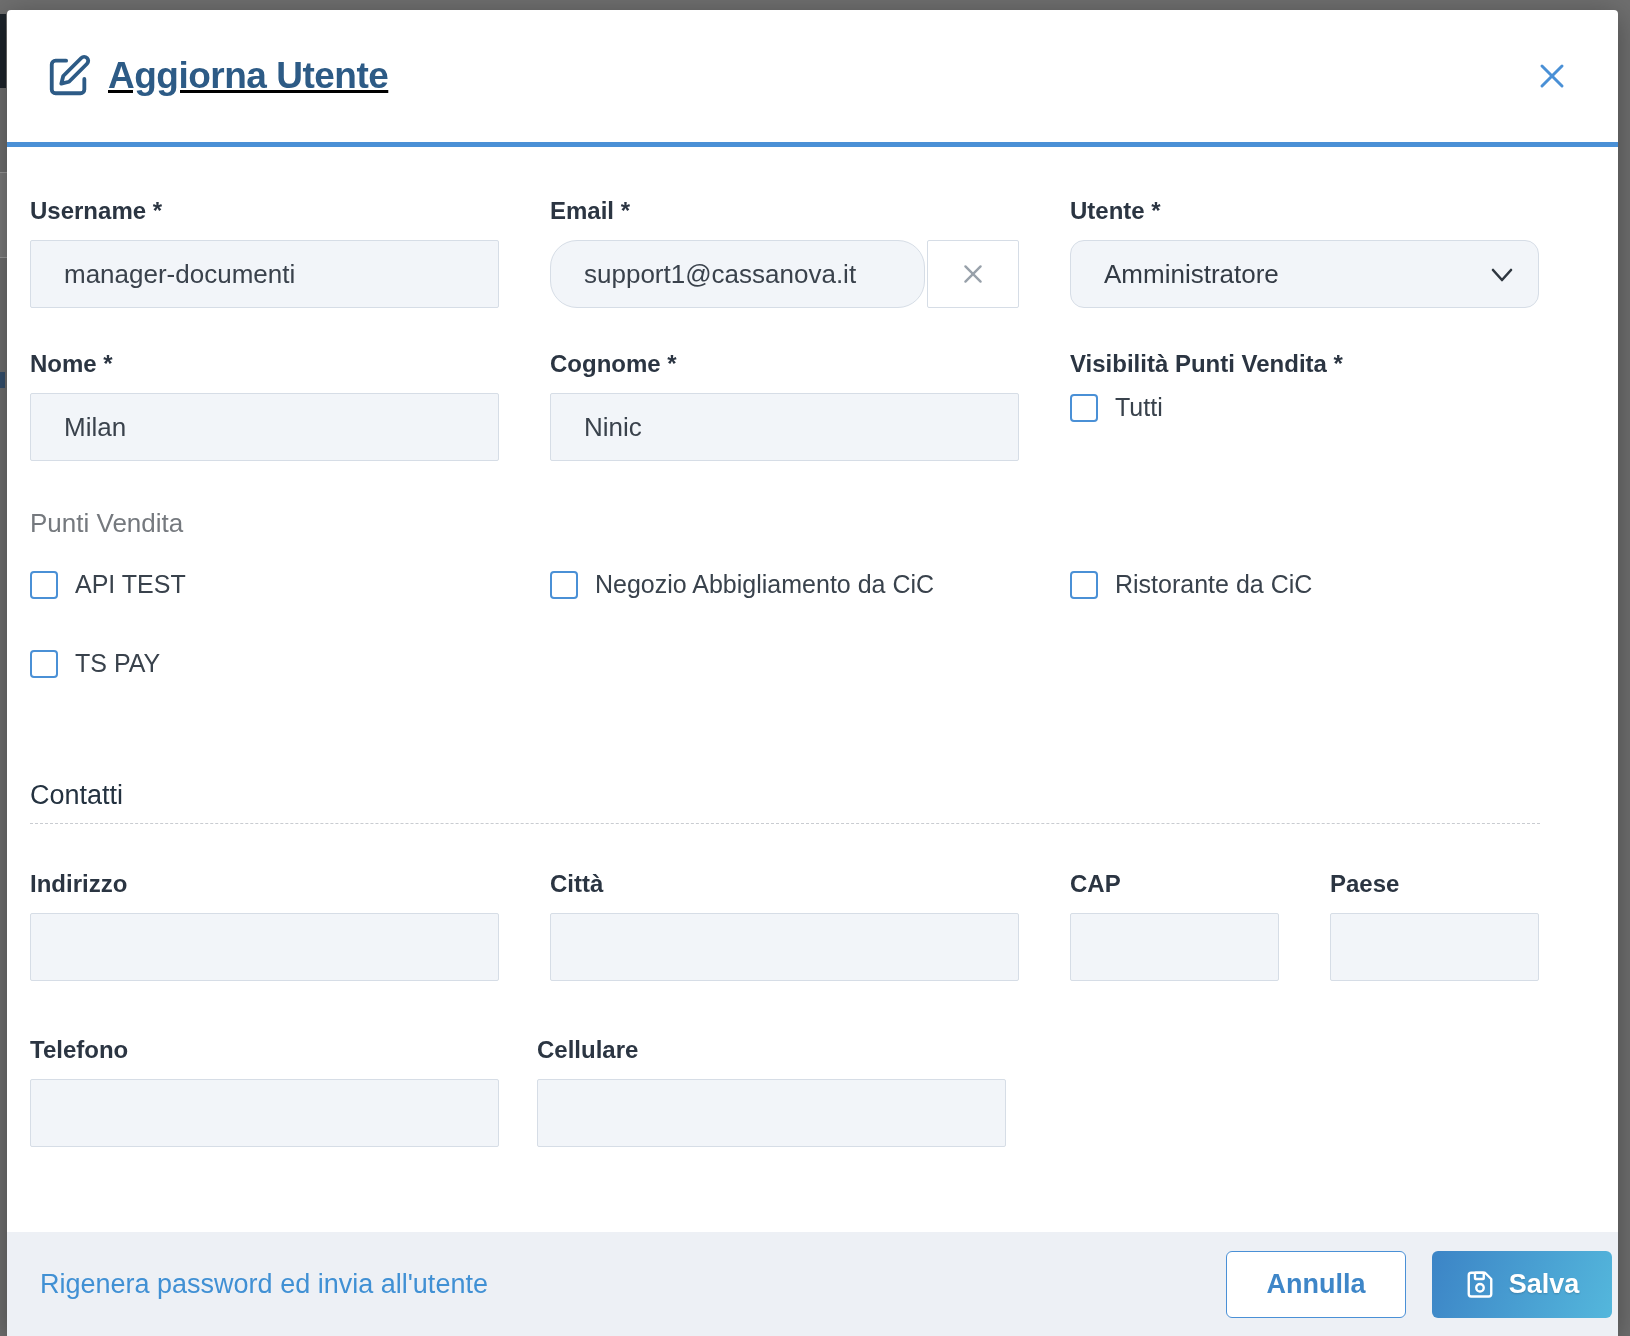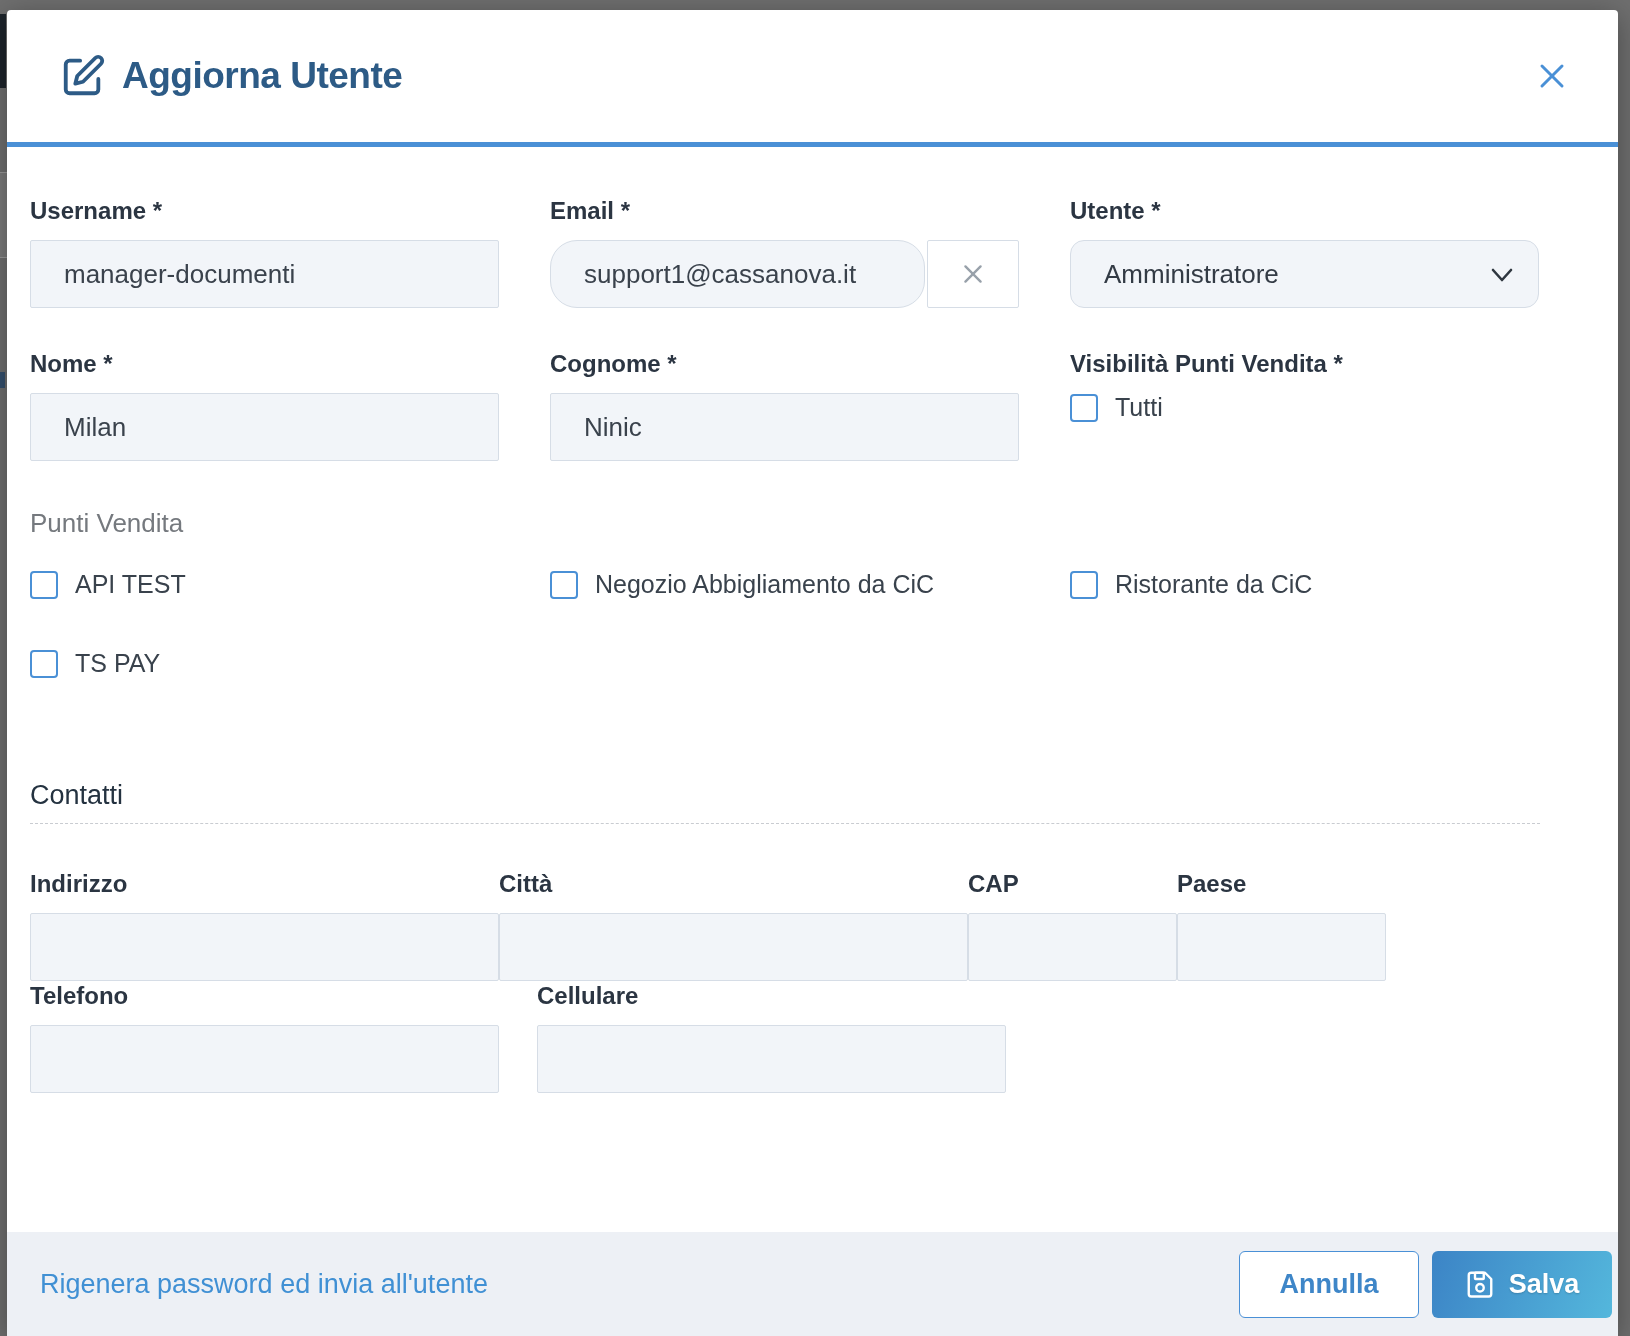--- a/index.html
+++ b/index.html
@@ -9,22 +9,22 @@
   
   .backdrop { position:absolute; inset:0; background:#6f6f6f; }
   .bg-glyph { position:absolute; left:0; top:14px; width:6px; height:74px; background:#1d242b; }
   .bg-dot   { position:absolute; left:0; top:372px; width:5px; height:16px; background:#35506e; }
   .bg-box   { position:absolute; left:0; top:172px; width:7px; height:86px; border-top:1px solid #9a9a9a; border-bottom:1px solid #9a9a9a; background:#7b7b7b; }
 
   .modal { position:absolute; left:7px; top:10px; width:1611px; height:1326px;
            background:#ffffff; border-radius:4px 4px 0 0; box-shadow:0 6px 30px rgba(0,0,0,.35); }
 
   
-  .modal-header { height:137px; display:flex; align-items:center; padding-left:53px; padding-right:49px;
-                  border-bottom:5px solid #4a90d6; }
+  .modal-header { height:137px; display:flex; align-items:center; padding-left:39px; padding-right:49px;
+                  border-bottom:5px solid #4a90d6;text-decoration:underline; }
   .edit-icon { width:46px; height:46px; margin-right:16px; flex:none; }
   .modal-title { font-size:37px; font-weight:700; color:#2d5b86; letter-spacing:-.5px; }
   .close-btn { margin-left:auto; width:34px; height:34px; background:none; border:none; cursor:pointer;
                display:flex; align-items:center; justify-content:center; }
 
   
   .modal-body { padding:49px 78px 0 23px; }
   .row3 { display:grid; grid-template-columns:469px 469px 469px; column-gap:51px; }
   .row-fields-1 { margin-bottom:41px; }
   .row-fields-2 { margin-bottom:47px; }
@@ -49,30 +49,30 @@
   .checkbox-box { width:28px; height:28px; flex:none; background:#ffffff; border:2px solid #4a90d6; border-radius:4px; }
   .checkbox-text { font-size:25px; color:#39424c; }
   .tutti-row { margin-top:15px; }
 
   .section-label { font-size:26px; color:#75797e; margin-bottom:31px; }
   .pv-grid { display:grid; grid-template-columns:469px 469px 469px; column-gap:51px; row-gap:50px; margin-bottom:102px; }
 
   .contatti-title { font-size:27px; color:#243240; margin-bottom:12px; }
   .dashed-divider { border:none; border-top:1px dashed #c9ccd1; margin-bottom:45px; }
 
-  .row-contacts { display:grid; grid-template-columns:469px 469px 209px 209px; }
+  .row-contacts { display:grid; grid-template-columns:469px 469px 209px 209px; column-gap:51px; margin-bottom:54px; }
   .row-phones   { display:grid; grid-template-columns:469px 469px; column-gap:38px; }
 
   
   .modal-footer { position:absolute; left:0; right:0; bottom:0; height:104px; background:#edf0f5;
                   display:flex; align-items:center; padding-left:33px; padding-right:6px; }
   .regen-link { font-size:27px; color:#4090d4; text-decoration:none; cursor:pointer; }
   .btn { height:67px; border-radius:6px; font-family:"Liberation Sans", sans-serif; font-size:27px; font-weight:700;
          cursor:pointer; display:flex; align-items:center; justify-content:center; }
-  .btn-annulla { margin-left:auto; width:180px; background:#ffffff; border:1px solid #4a90d6; color:#3e86c8; margin-right:13px;text-align:center; }
+  .btn-annulla { margin-left:auto; width:180px; background:#ffffff; border:1px solid #4a90d6; color:#3e86c8; margin-right:26px;text-align:center; }
   .btn-salva { width:180px; border:none; background:linear-gradient(110deg,#3c84c6,#54b7dc); color:#ffffff; gap:14px;
                text-shadow:0 1px 2px rgba(0,0,0,.18); }
   .save-icon { width:30px; height:30px; flex:none; }
 </style>
 </head>
 <body>
 
 <div class="backdrop">
   <div class="bg-glyph"></div>
   <div class="bg-box"></div>

